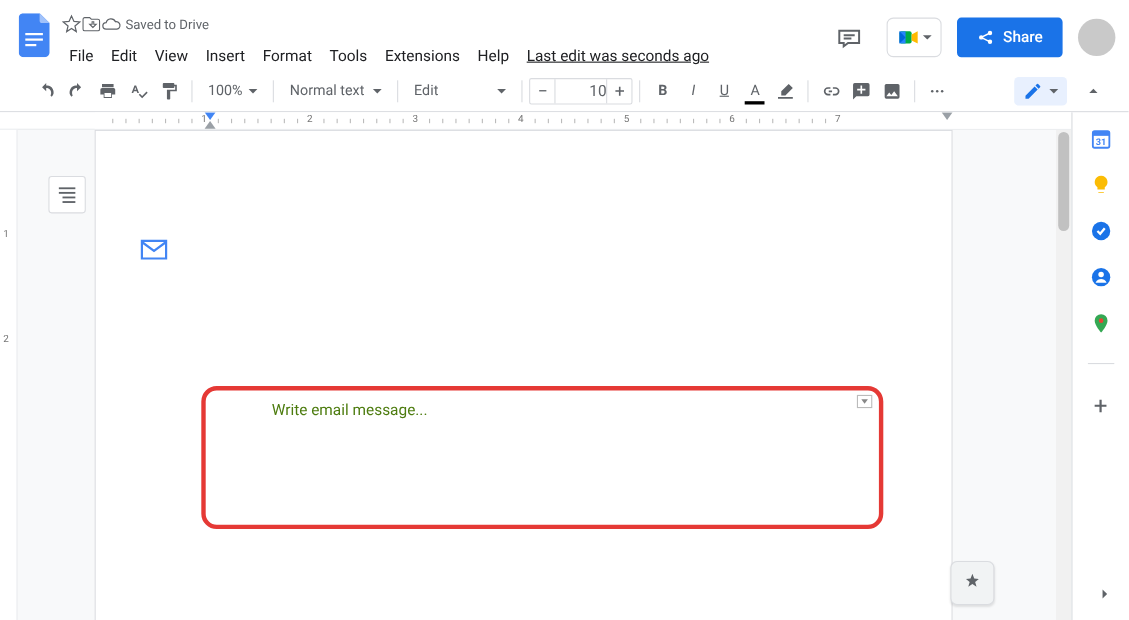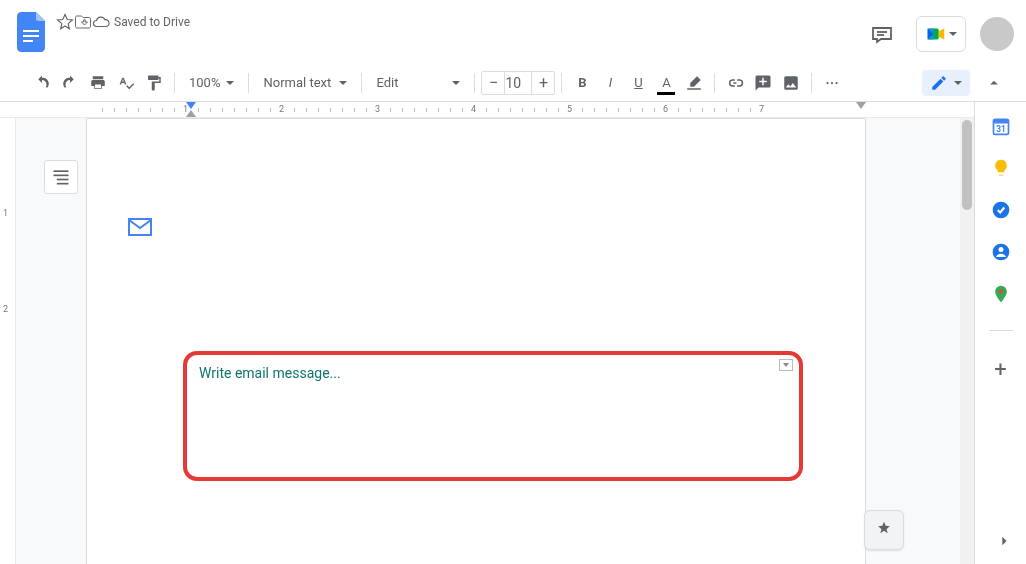--- a/index.html
+++ b/index.html
@@ -26,21 +26,21 @@
   .avatar { width: 34px; height: 34px; border-radius: 50%; background: #c9c9c9; }
 
   
   .toolbar { height: 38px; border-bottom: 1px solid #dadce0; display: flex; align-items: center; padding: 0 18px 0 28px; gap: 0; color: #5f6368; }
   .tsep { width: 1px; height: 20px; background: #dadce0; margin: 0 6px; }
   .tb { min-width: 28px; height: 28px; display: flex; align-items: center; justify-content: center; cursor: pointer; border-radius: 2px; font-size: 13px; }
   .tb svg { width: 18px; height: 18px; fill: #5f6368; }
   .tb.wide { padding: 0 8px; gap: 6px; }
   .font-size-group { display: flex; align-items: center; border: 1px solid #dadce0; border-radius: 2px; height: 24px; }
   .font-size-group .fsbtn { width: 22px; text-align: center; cursor: pointer; font-size: 16px; color: #5f6368; }
-  .font-size-group .fsval { width: 28px; text-align: left; border-left: 1px solid #dadce0; border-right: 1px solid #dadce0; height: 100%; line-height: 22px; }
+  .font-size-group .fsval { width: 48px; text-align: right; border-left: 1px solid #dadce0; border-right: 1px solid #dadce0; height: 100%; line-height: 22px; }
   .dd-caret { width: 0; height: 0; border-left: 4px solid transparent; border-right: 4px solid transparent; border-top: 4px solid #5f6368; }
   .text-color { position: relative; }
   .text-color::after { content: ""; position: absolute; bottom: 2px; left: 5px; right: 5px; height: 3px; background: #000; }
   .edit-mode { margin-left: auto; display: flex; align-items: center; gap: 6px; background: #e8f0fe; border-radius: 4px; padding: 4px 8px; }
   .edit-mode svg { fill: #1a73e8; }
   .hide-arrow { margin-left: 10px; }
 
   
   .body-area { flex: 1; display: flex; overflow: hidden; }
   .editor-col { flex: 1; position: relative; background: #f8f9fa; overflow: hidden; }
@@ -65,21 +65,21 @@
   .outline-btn svg { fill: #5f6368; }
 
   
   .gmail-icon { position: absolute; left: 40px; top: 98px; }
   .draft-table { position: absolute; left: 96px; top: 84px; width: 620px; border-collapse: collapse; }
   .draft-table td { border: 1px solid #bdbdbd; padding: 8px 10px; font-size: 14px; }
   .draft-table .lbl { width: 90px; background: #f3f3f3; text-align: right; font-weight: 700; }
   .draft-table a { color: #1a73e8; text-decoration: underline; }
   
   .email-body { position: absolute; left: 96px; top: 232px; width: 620px; height: 130px; border: 4px solid #e53935; border-radius: 14px; padding: 10px 12px; background: #fff; }
-  .email-body .ph { color: #0f766e; }
+  .email-body .ph { color: #4d7c0f; margin-left: 48px; }
   .email-body .mini-dd { position: absolute; right: 6px; top: 4px; width: 14px; height: 12px; border: 1px solid #bbb; display: flex; align-items: center; justify-content: center; }
   .email-body .mini-dd .cr { width: 0; height: 0; border-left: 3px solid transparent; border-right: 3px solid transparent; border-top: 4px solid #888; }
 
   
   .vscroll { position: absolute; right: 0; top: 16px; bottom: 0; width: 14px; background: #f1f1f1; }
   .vscroll .thumb { position: absolute; left: 2px; right: 2px; top: 2px; height: 90px; background: #c1c1c1; border-radius: 6px; }
 
   
   .sidepanel { width: 52px; border-left: 1px solid #dadce0; display: flex; flex-direction: column; align-items: center; padding-top: 14px; gap: 22px; position: relative; }
   .sp-ic { width: 20px; height: 20px; cursor: pointer; }
@@ -115,37 +115,54 @@
               <path d="M20 6h-8l-2-2H4c-1.1 0-2 .9-2 2v12c0 1.1.9 2 2 2h16c1.1 0 2-.9 2-2V8c0-1.1-.9-2-2-2zm-6 10l-4-4h3V9h2v3h3l-4 4z" fill="none" stroke="#5f6368" stroke-width="1.3"></path>
             </svg>
           <span class="saved">
             <svg width="18" height="18" viewBox="0 0 24 24">
                 <path fill="none" stroke="#5f6368" stroke-width="1.5" d="M19 18H6a4 4 0 010-8 6 6 0 0111.3-1A4.5 4.5 0 0119 18z"></path>
               </svg>
             <span>Saved to Drive</span>
           </span>
         </div>
       </div>
+      <div class="menubar">
+        <span>File</span>
+        <span>Edit</span>
+        <span>View</span>
+        <span>Insert</span>
+        <span>Format</span>
+        <span>Tools</span>
+        <span>Extensions</span>
+        <span>Help</span>
+        <span class="last-edit">Last edit was seconds ago</span>
+      </div>
     </div>
     <div class="header-right">
       <div class="ic-btn">
         <svg width="24" height="24" viewBox="0 0 24 24">
             <path fill="none" stroke="#5f6368" stroke-width="1.8" d="M21 6H3v11h4v3l4-3h10z"></path>
             <line x1="7" y1="10" x2="17" y2="10" stroke="#5f6368" stroke-width="1.8"></line>
             <line x1="7" y1="13" x2="14" y2="13" stroke="#5f6368" stroke-width="1.8"></line>
           </svg>
       </div>
       <div class="meet-btn">
         <svg width="22" height="22" viewBox="0 0 24 24">
             <rect x="3" y="6" width="12" height="12" rx="2" fill="#00ac47"></rect>
             <path d="M15 9l6-3v12l-6-3z" fill="#ffba00"></path>
             <rect x="3" y="6" width="6" height="12" fill="#2684fc"></rect>
             <path d="M3 6l6 6-6 6z" fill="#0066da"></path>
           </svg>
         <span class="dd-caret"></span>
+      </div>
+      <div class="share-btn">
+        <svg width="16" height="16" viewBox="0 0 24 24">
+            <path d="M18 8a2 2 0 100-4 2 2 0 000 4zM6 14a2 2 0 100-4 2 2 0 000 4zm12 6a2 2 0 100-4 2 2 0 000 4zM8 13l8 4M8 11l8-4" stroke="#fff" stroke-width="2" fill="#fff"></path>
+          </svg>
+        <span>Share</span>
       </div>
       <div class="avatar"></div>
     </div>
   </div>
 
   <div class="toolbar">
     <div class="tb">
         <svg viewBox="0 0 24 24">
           <path d="M12 5V2L7 7l5 5V8c3 0 6 2 6 6 0 1-.3 2-.8 3l1.5 1.5A8 8 0 0012 5z"></path>
         </svg>

